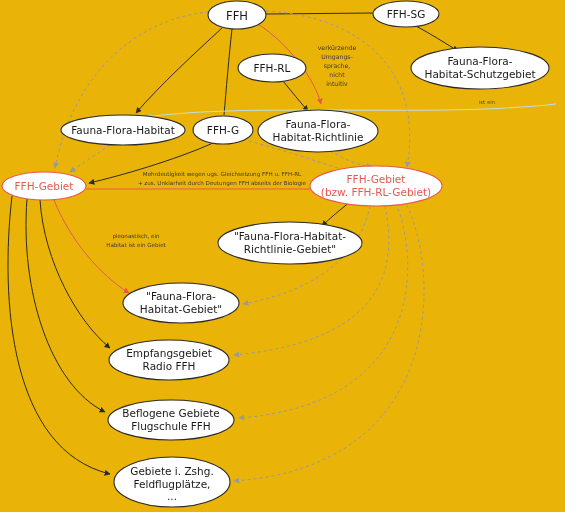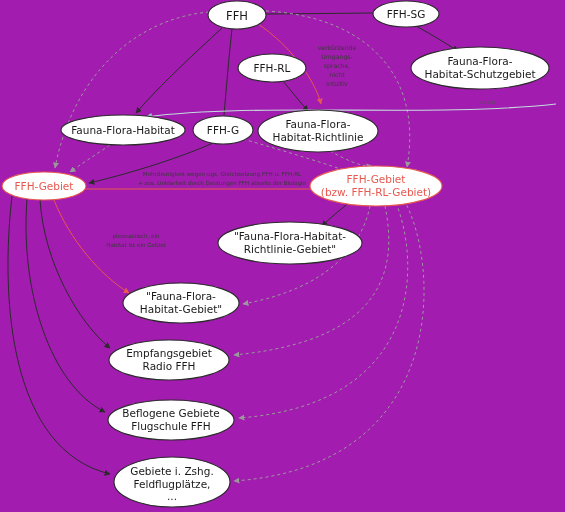--- a/index.html
+++ b/index.html
@@ -4,21 +4,21 @@
 <style>
   html, body {
     margin: 0;
     padding: 0;
     background: #ffffff;
   }
   #diagram-root {
     position: relative;
     width: 565px;
     height: 512px;
-    background: #a21caf;
+    background: #eab308;
     font-family: "DejaVu Sans", sans-serif;
     overflow: hidden;
   }
   svg#graph {
     position: absolute;
     top: 0;
     left: 0;
     width: 565px;
     height: 512px;
   }

